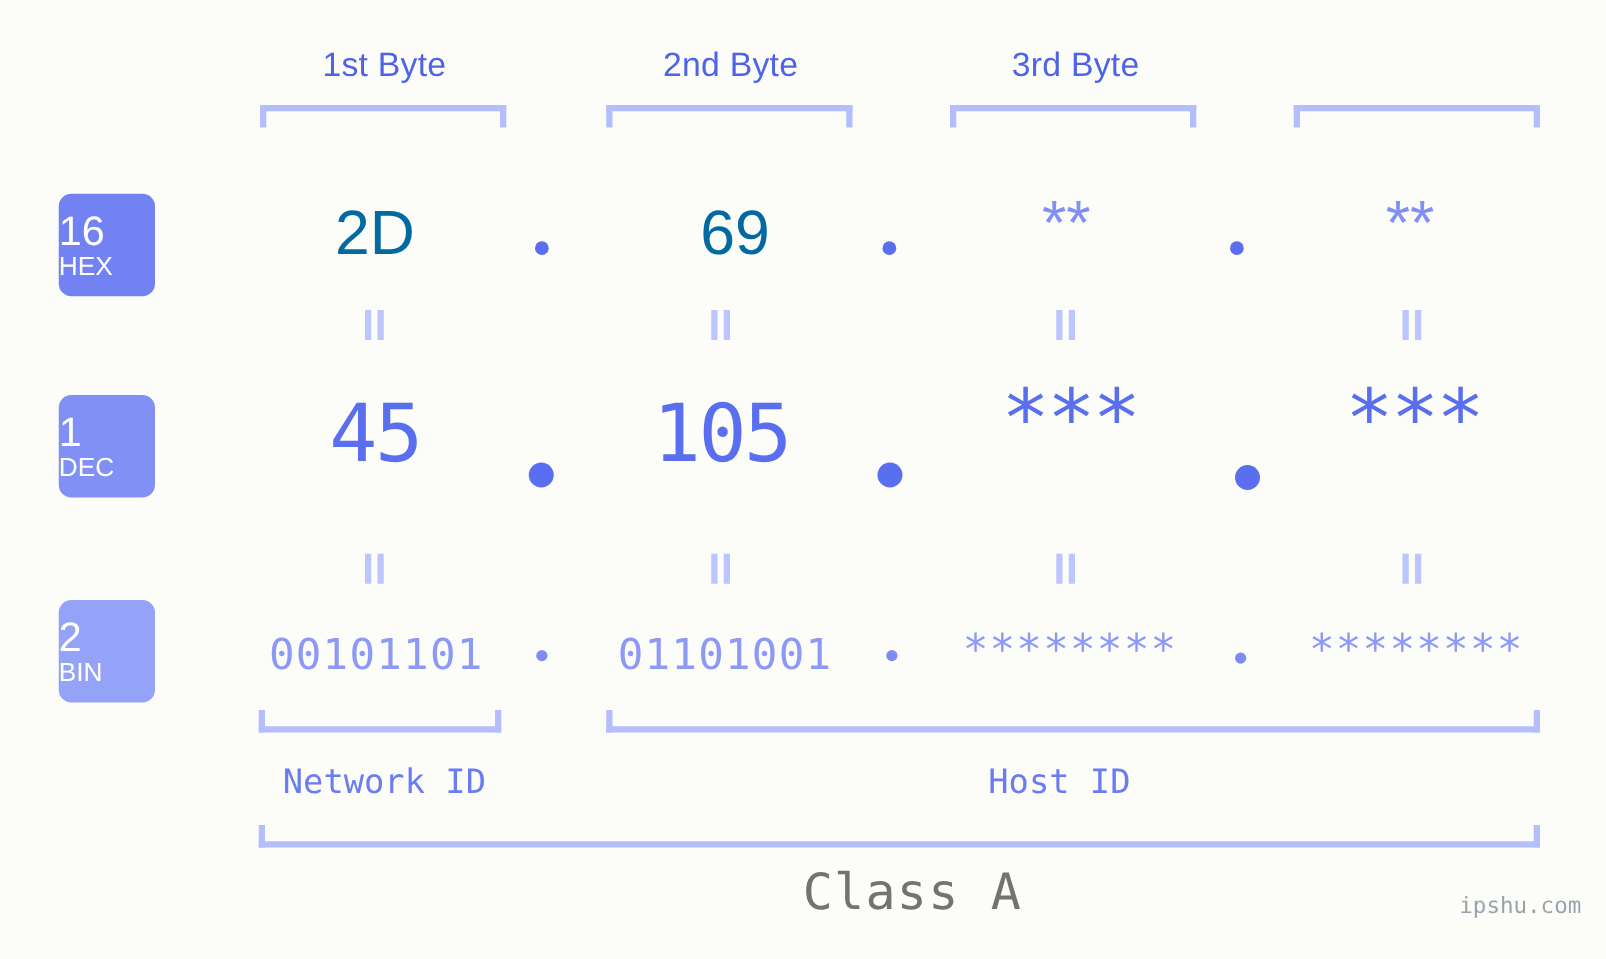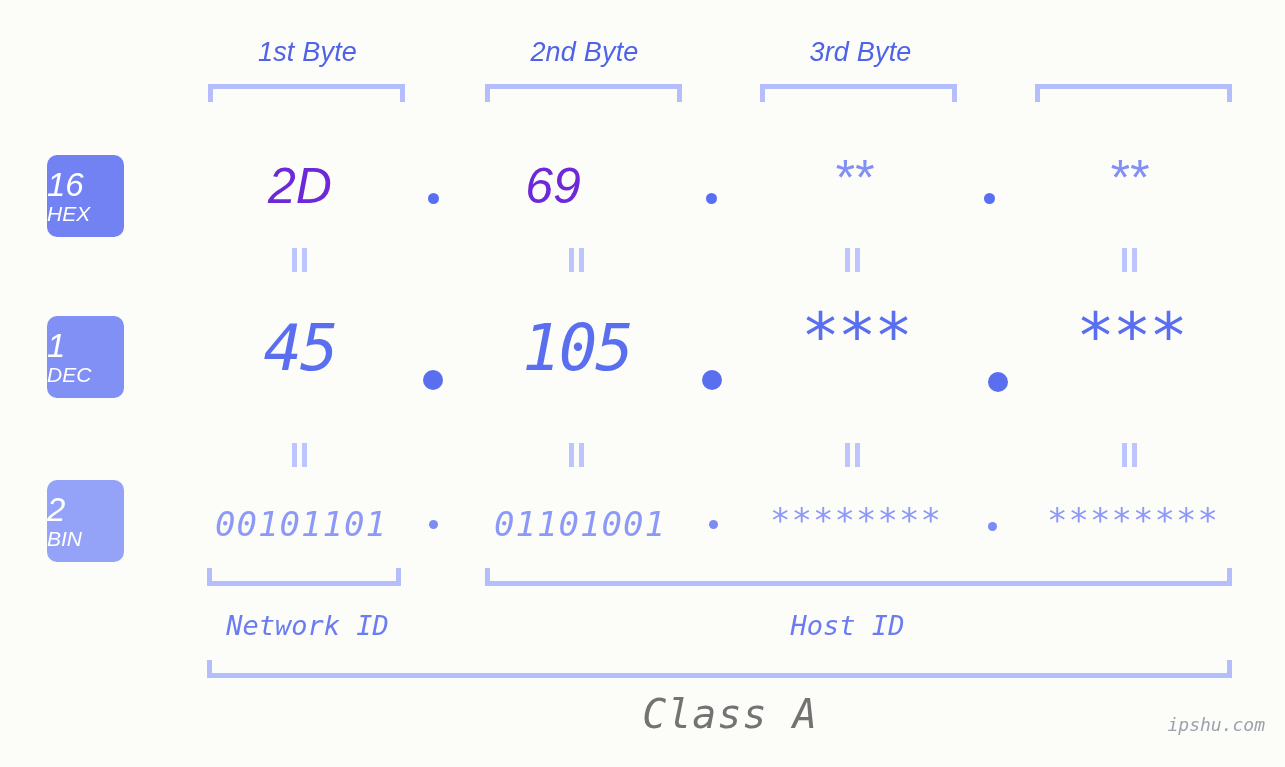--- a/index.html
+++ b/index.html
@@ -12,21 +12,20 @@
     background: #fcfdf8;
     font-family: "Liberation Sans", sans-serif;
     overflow: hidden;
     position: relative;
   }
 
   #stage {
     position: relative;
     width: 1279px;
     height: 767px;
-    font-style: italic;
   }
 
   
   .byte-label {
     position: absolute;
     top: 32px;
     height: 40px;
     line-height: 40px;
     text-align: center;
     font-family: "Liberation Sans", sans-serif;
@@ -76,21 +75,21 @@
   .val {
     position: absolute;
     text-align: center;
     white-space: nowrap;
     color: #7f8cf5;
   }
   .val.hex {
     font-family: "Liberation Sans", sans-serif;
     font-size: 50px;
     line-height: 56px;
-    color: #6d28d9;
+    color: #0369a1;
   }
   .val.dec {
     font-family: "DejaVu Sans Mono", monospace;
     font-size: 64px;
     line-height: 96px;
     color: #5a6ef0;
     letter-spacing: -2px;
   }
   .val.bin {
     font-family: "DejaVu Sans Mono", monospace;
@@ -185,21 +184,21 @@
   <div class="bracket-top" style="left:760px; width:197px;"></div>
   <div class="bracket-top" style="left:1035px; width:197px;"></div>
 
   <div class="base-badge" style="top:155px; background:#7382f2;">
     <span class="num">16</span>
     <span class="nm">HEX</span>
   </div>
 
   <div class="val hex" style="left:195px; width:210px; top:158px;">2D</div>
   <div class="dot small" style="left:428px; top:193px;"></div>
-  <div class="val hex" style="left:448px; width:210px; top:158px;">69</div>
+  <div class="val hex" style="left:483px; width:210px; top:158px;">69</div>
   <div class="dot small" style="left:706px; top:193px;"></div>
   <div class="val hex stars-hex" style="left:748px; width:210px; top:150px;">**</div>
   <div class="dot small" style="left:984px; top:193px;"></div>
   <div class="val hex stars-hex" style="left:1023px; width:210px; top:150px;">**</div>
 
   <div class="eq" style="left:292px; top:248px;">
       <i class="a"></i>
       <i class="b"></i>
     </div>
   <div class="eq" style="left:569px; top:248px;">

